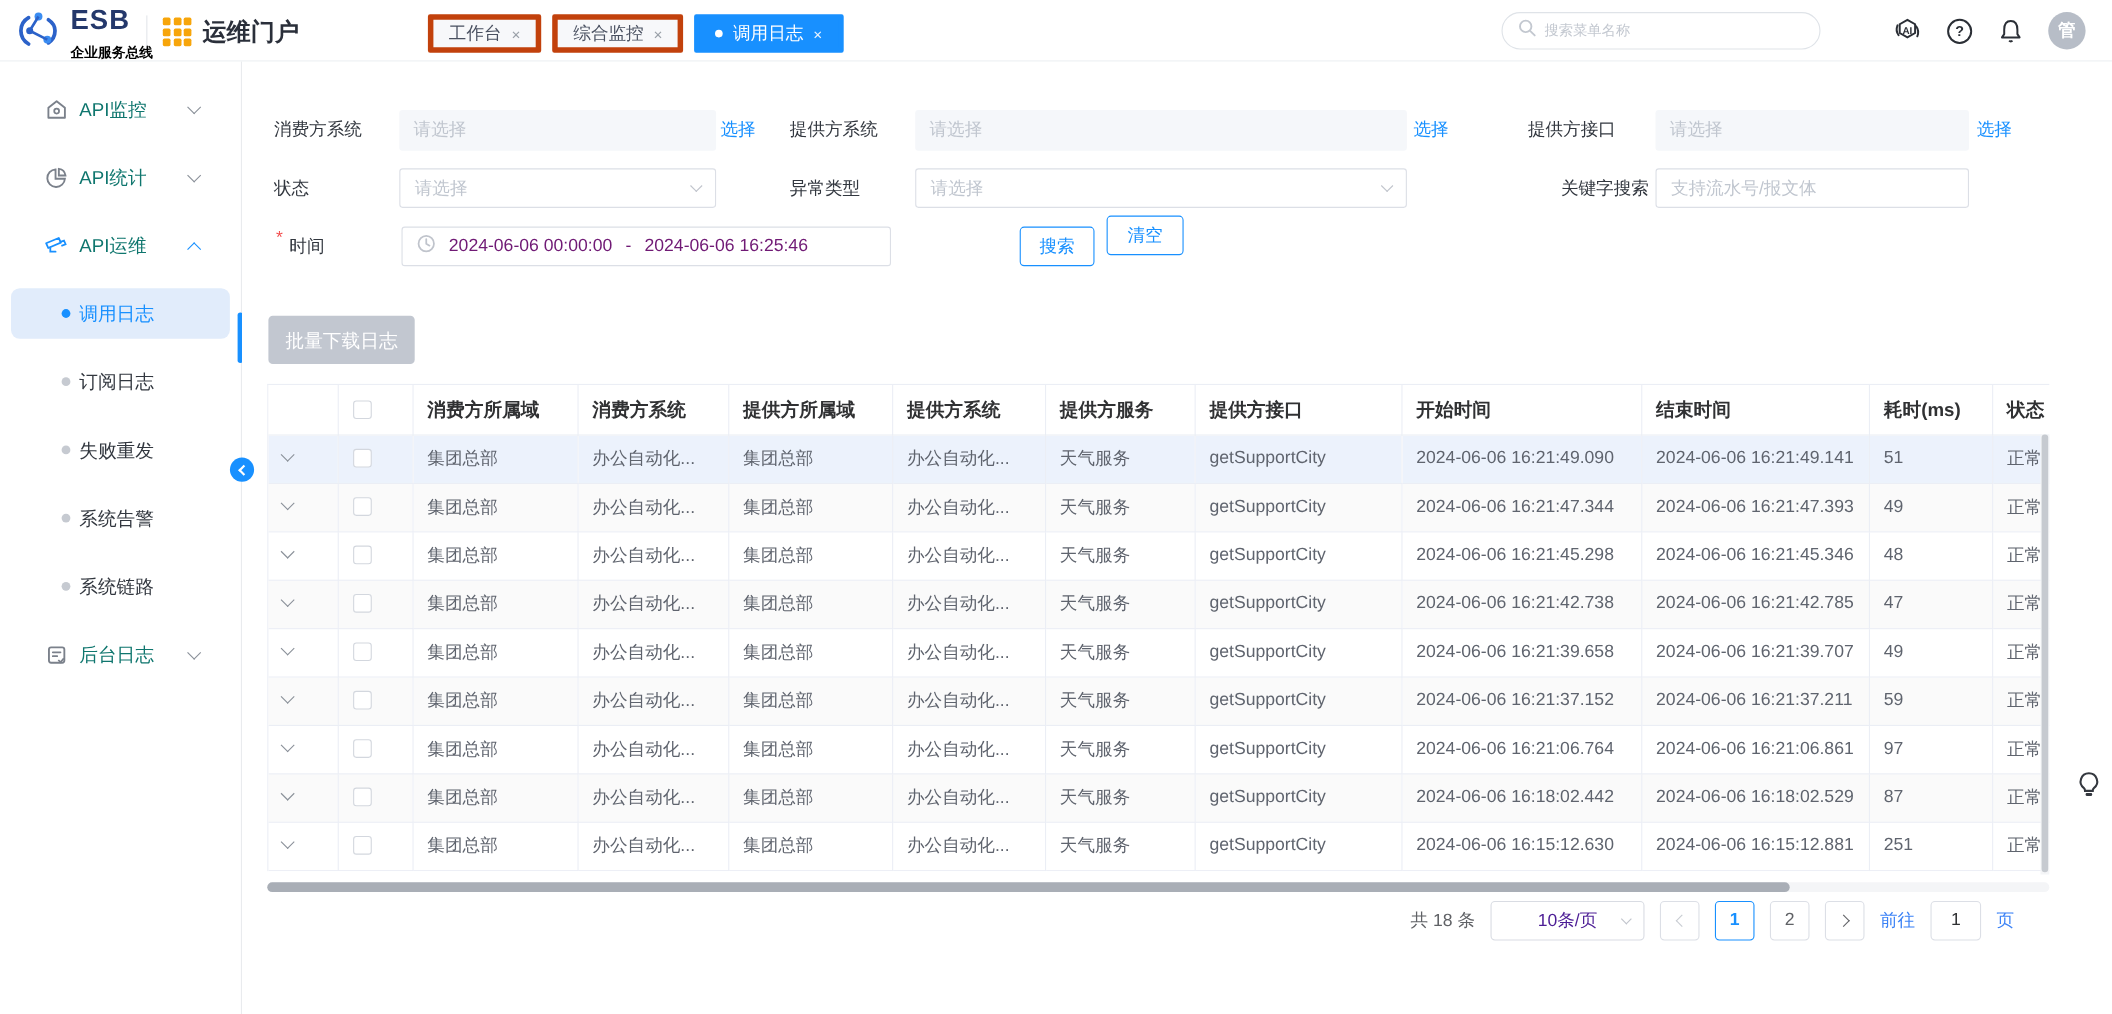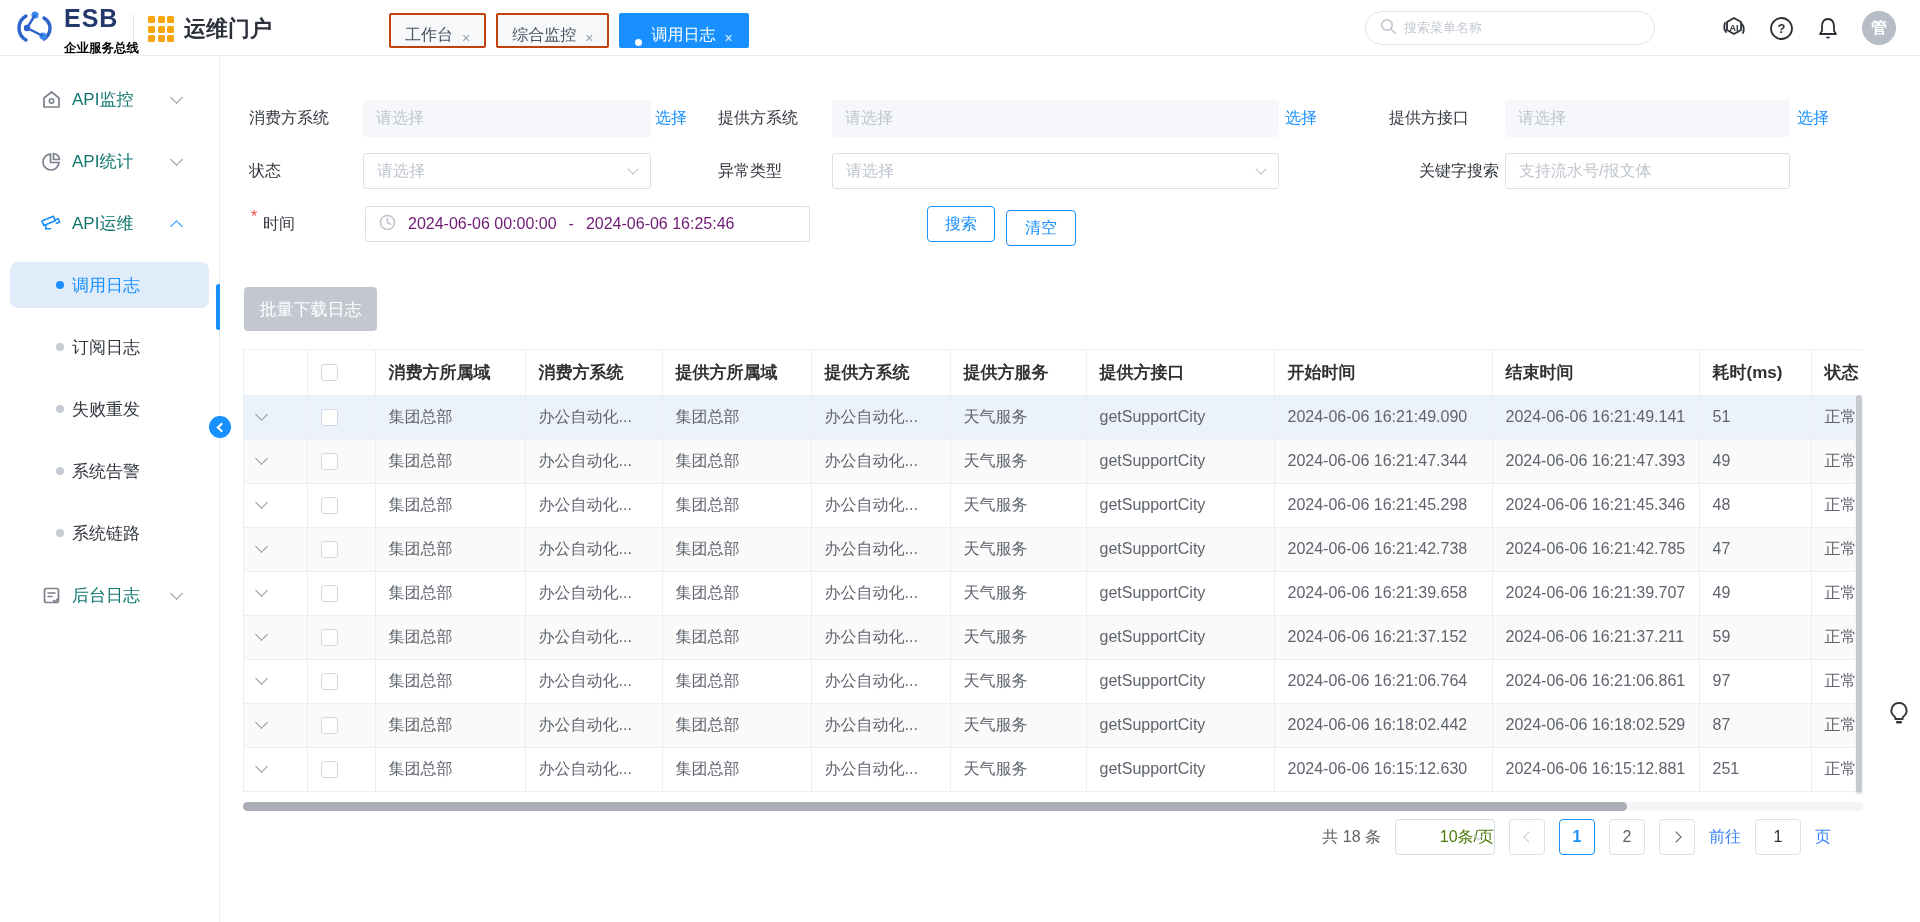--- a/index.html
+++ b/index.html
@@ -11,22 +11,22 @@
   .logo-wrap { position:absolute; left:14px; top:6px; display:flex; align-items:center; }
   .logo-text { margin-left:6px; line-height:1; }
   .logo-text .esb { font-size:25px; font-weight:bold; color:#24386b; letter-spacing:1px; }
   .logo-text .sub { font-size:12.5px; color:#000000; margin-top:11px; font-weight:bold; }
   .hdr-div { position:absolute; left:133px; top:14px; width:1px; height:28px; background:#e3e6ea; }
   .portal { position:absolute; left:148px; top:14px; display:flex; align-items:center; }
   .grid-icon { width:26px; height:26px; display:grid; grid-template-columns:repeat(3,7px); grid-template-rows:repeat(3,7px); gap:2.5px; }
   .grid-icon i { background:#f7a50a; border-radius:1.5px; }
   .portal-name { margin-left:10px; font-size:22px; font-weight:bold; color:#2a2f3a; }
   .tabs { position:absolute; left:389px; top:13px; display:flex; gap:10px; }
-  .tab { height:35px; padding:0 14px; display:flex; align-items:flex-end; gap:9px;
-    background:#f7f8fa; border:2px solid #c2410c; border-radius:2px; font-size:16px; color:#495060; cursor:pointer; }
+  .tab { height:35px; padding:0 14px; display:flex; align-items:center; gap:9px;
+    background:#f7f8fa; border:5px solid #c2410c; border-radius:2px; font-size:16px; color:#495060; cursor:pointer; }
   .tab .x { color:#9aa0a8; font-size:14px; }
   .tab.active { background:#1890ff; border-color:#1890ff; color:#fff; }
   .tab.active .x { color:#e8f3ff; }
   .tab .dot { width:7px; height:7px; border-radius:50%; background:#fff; }
   .hsearch { position:absolute; left:1365px; top:11px; width:290px; height:34px; border:1px solid #dfe3e8;
     border-radius:17px; display:flex; align-items:center; padding:0 14px; gap:7px; background:#fff; }
   .hsearch input { border:none; outline:none; font-size:13px; width:100%; color:#303133; background:transparent;
     font-family:Liberation Mono, monospace; }
   .hsearch input::placeholder { color:#c3c8d0; }
   .hicons { position:absolute; right:24px; top:0; height:56px; display:flex; align-items:center; gap:21px; }
@@ -79,22 +79,22 @@
   .tbl .chev { display:inline-block; width:9px; height:9px; border-right:1.8px solid #8a9099; border-bottom:1.8px solid #8a9099; transform:rotate(45deg); margin-bottom:3px; }
   .tbl .cb { display:inline-block; width:17px; height:17px; border:1.5px solid #d3d7de; border-radius:3px; background:#fff; vertical-align:middle; }
   .vscroll { position:absolute; left:1635px; top:339px; width:8px; height:400px; background:#f4f5f7; }
   .vscroll .thumb { position:absolute; top:0; left:1px; width:6px; height:398px; background:#c6cad0; border-radius:3px; }
   .hscroll { position:absolute; left:23px; top:746px; width:1620px; height:9px; background:#f4f5f7; border-radius:5px; }
   .hscroll .thumb { position:absolute; left:0; top:0; width:1384px; height:9px; background:#a9aeb6; border-radius:5px; }
 
   
   .pgbar { position:absolute; top:762px; left:23px; width:1588px; height:38px; display:flex; align-items:center; justify-content:flex-end; gap:14px; }
   .pg-total { font-size:16px; color:#606266; }
-  .pg-size { position:relative; width:100px; height:36px; border:1px solid #d9dce3; border-radius:4px;
-    display:flex; align-items:center; justify-content:flex-end; font-size:16px; color:#4d7c0f; cursor:pointer; }
+  .pg-size { position:relative; width:140px; height:36px; border:1px solid #d9dce3; border-radius:4px;
+    display:flex; align-items:center; justify-content:center; font-size:16px; color:#4c1d95; cursor:pointer; }
   .pg-size .dd { position:absolute; right:12px; width:7px; height:7px; border-right:1.6px solid #c0c4cc; border-bottom:1.6px solid #c0c4cc; transform:rotate(45deg); margin-top:-3px; }
   .pg-btn { width:36px; height:36px; border:1px solid #dcdfe6; border-radius:4px; background:#fff;
     display:flex; align-items:center; justify-content:center; font-size:16px; color:#606266; cursor:pointer; }
   .pg-btn.cur { border-color:#1890ff; color:#1890ff; font-weight:bold; }
   .arr { width:8px; height:8px; border-left:1.8px solid #606266; border-bottom:1.8px solid #606266; display:inline-block; }
   .arr.l { transform:rotate(45deg); margin-left:3px; }
   .arr.r { transform:rotate(-135deg); margin-right:3px; }
   .arr.dis { border-color:#c8ccd2; }
   .pg-goto { font-size:16px; color:#3b82f6; }
   .pg-input { width:46px; height:36px; border:1px solid #dcdfe6; border-radius:4px; text-align:center; font-size:16px; color:#303133;
@@ -306,21 +306,21 @@
       <svg width="17" height="17" viewBox="0 0 17 17">
           <circle cx="8.5" cy="8.5" r="7" fill="none" stroke="#c0c4cc" stroke-width="1.6"></circle>
           <path d="M8.5 4.5 v4 l3 1.8" fill="none" stroke="#c0c4cc" stroke-width="1.6" stroke-linecap="round"></path>
         </svg>
     </span>
     <span class="dtext">2024-06-06 00:00:00</span>
     <span class="dtext">-</span>
     <span class="dtext">2024-06-06 16:25:46</span>
   </div>
   <div class="obtn" style="left:707px;top:150px;width:68px">搜索</div>
-  <div class="obtn" style="left:786px;top:154px;width:70px">清空</div>
+  <div class="obtn" style="left:786px;top:140px;width:70px">清空</div>
 
   <button class="batch">批量下载日志</button>
 
   <div class="twrap">
     <table class="tbl">
       <colgroup>
         <col style="width:63px">
           <col style="width:68px">
           <col style="width:150px">
           <col style="width:137px">

